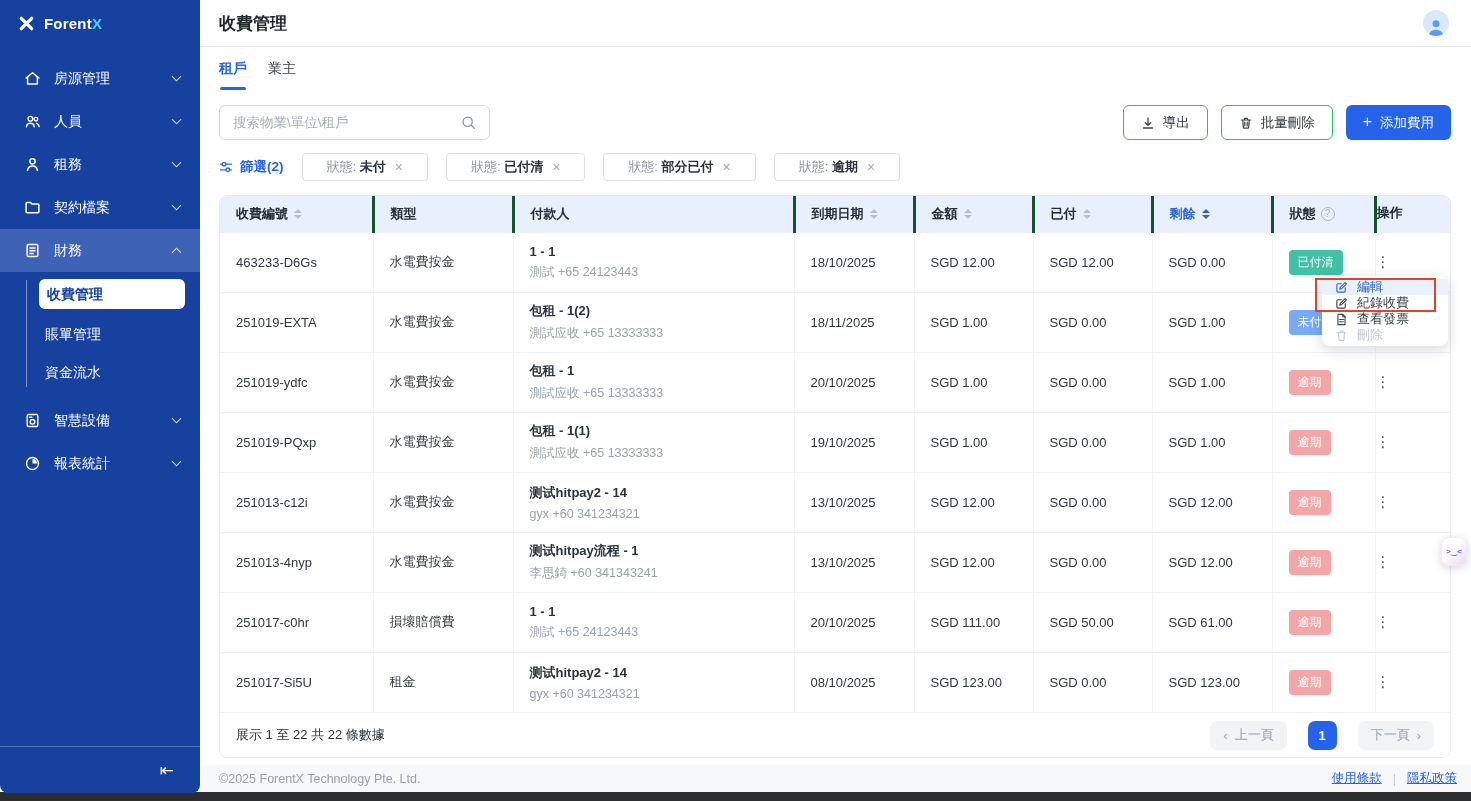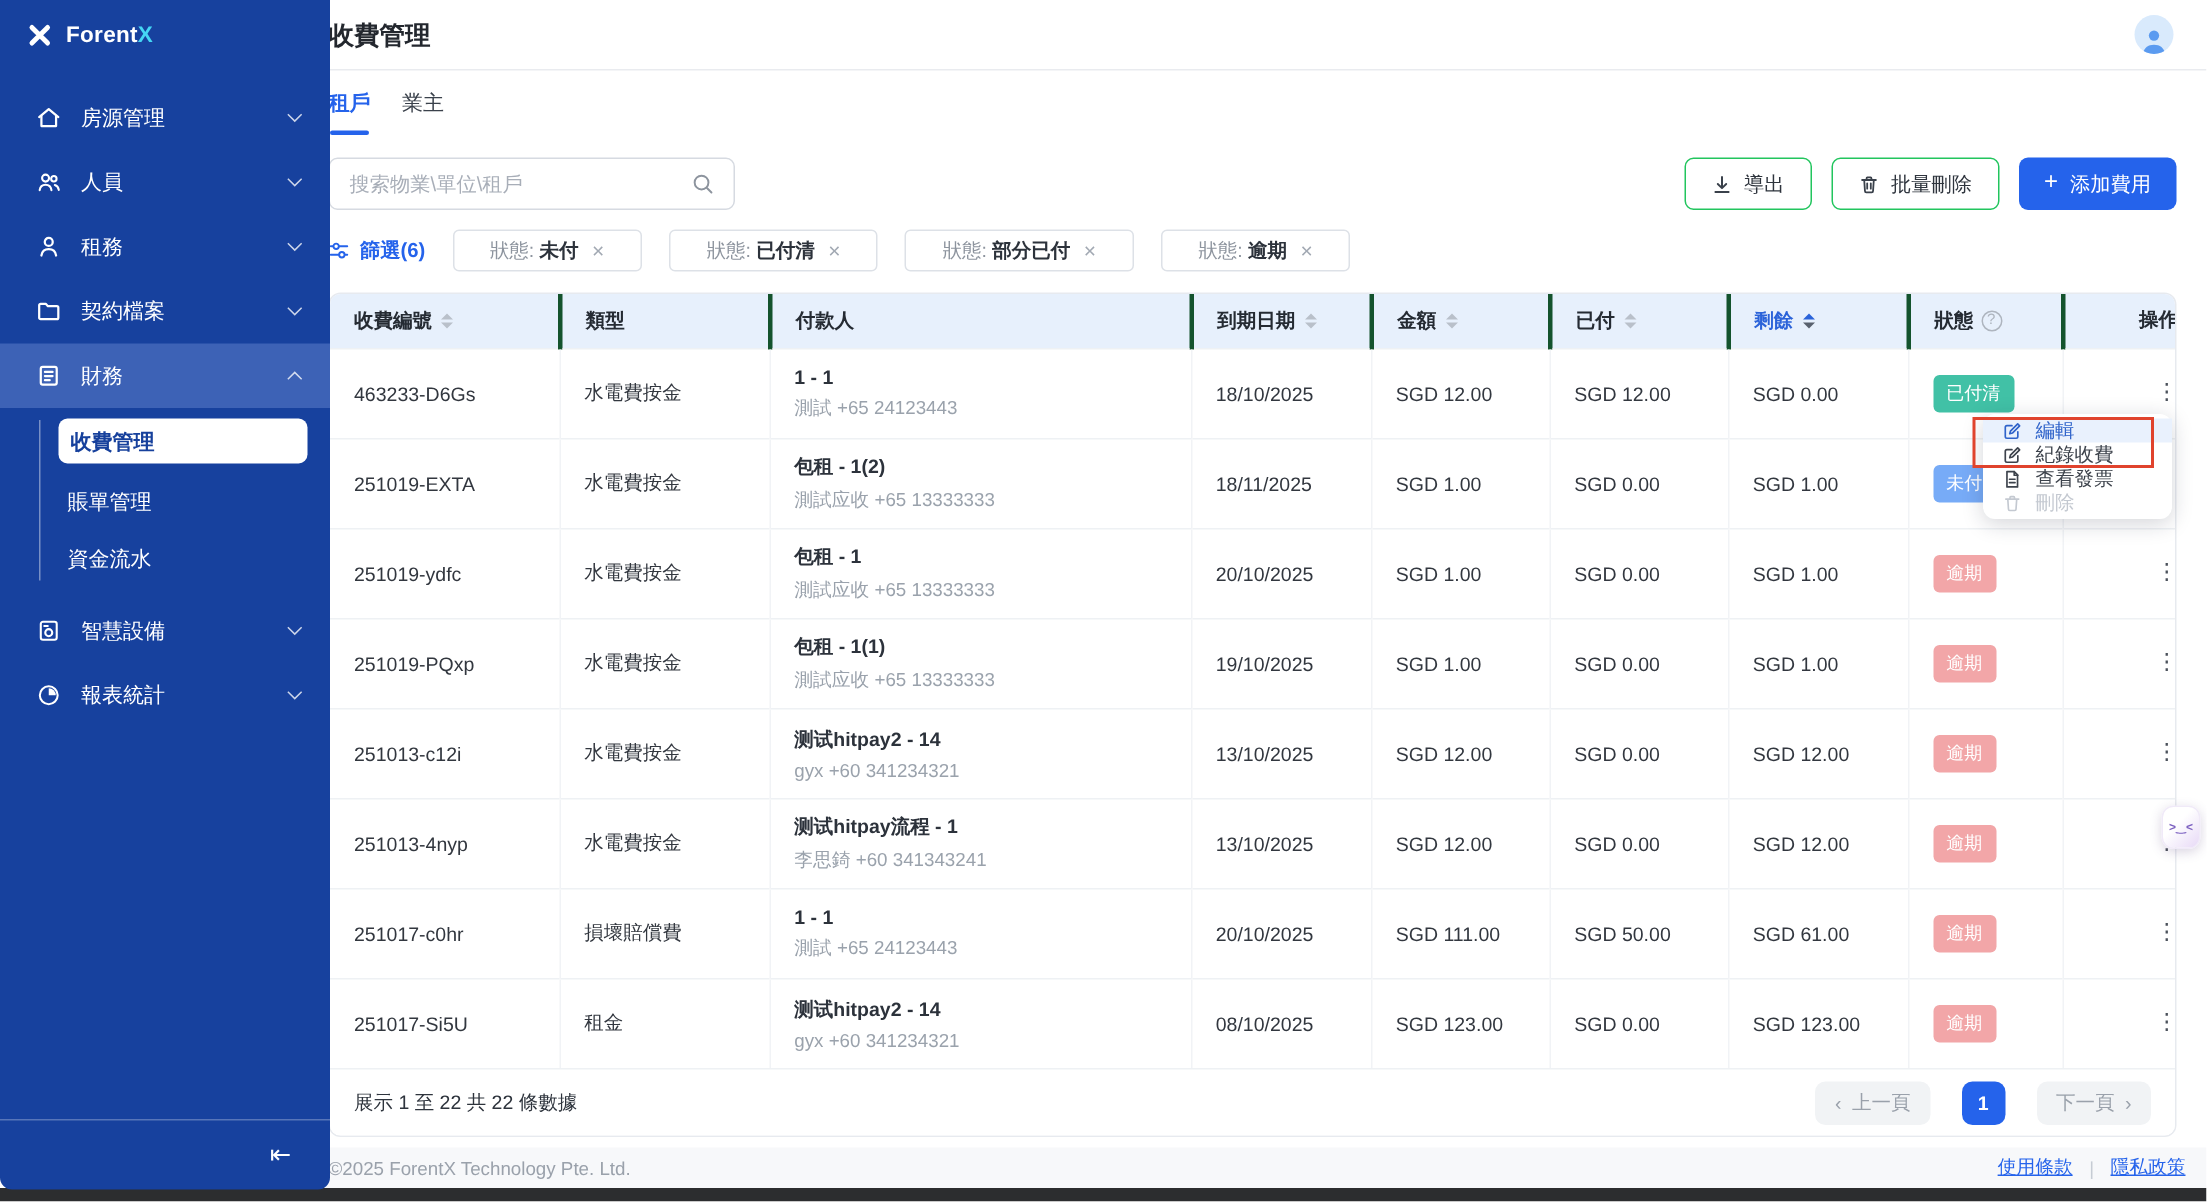--- a/index.html
+++ b/index.html
@@ -1,21 +1,21 @@
 <!DOCTYPE html>
 <html><head>
 <meta charset="utf-8">
 <style>
   *{margin:0;padding:0;box-sizing:border-box}
   html,body{width:1471px;height:801px}
   body{font-family:"Liberation Sans","DejaVu Sans",sans-serif;position:relative;background:#fff;overflow:hidden;color:#303133}
   svg{display:block}
 
   
-  .sidebar{position:absolute;left:0;top:0;width:220px;height:793px;background:#17419e;border-radius:0 0 8px 8px;z-index:5;display:flex;flex-direction:column}
+  .sidebar{position:absolute;left:0;top:0;width:200px;height:793px;background:#17419e;border-radius:0 0 8px 8px;z-index:5;display:flex;flex-direction:column}
   .logo{height:47px;display:flex;align-items:center;padding-left:17px;gap:8px;flex:none}
   .logo-text{font-size:15px;font-weight:bold;color:#fff;letter-spacing:.2px}
   .logo-text .accent{color:#45d6f4}
   .nav{padding-top:10px;flex:1;overflow:hidden}
   .nav-item{height:43px;display:flex;align-items:center;padding:0 20px 0 24px;color:#fff;font-size:14px;cursor:pointer}
   .nav-item .nicon{width:17px;height:17px;margin-right:13px;flex:none}
   .nav-item .nlabel{flex:1}
   .nav-item.active{background:#3d62b6}
   .chev{width:7px;height:7px;border-right:1.5px solid rgba(255,255,255,.78);border-bottom:1.5px solid rgba(255,255,255,.78);transform:rotate(45deg);margin-top:-4px}
   .chev.up{transform:rotate(-135deg);margin-top:4px}
@@ -68,21 +68,21 @@
   th.active-sort .sort .dn{border-top-color:#59616e}
   .help{display:inline-block;width:14px;height:14px;border:1px solid #aeb5bf;border-radius:50%;font-size:10px;line-height:12px;text-align:center;color:#aeb5bf;margin-left:5px;font-weight:400}
   tbody td{height:60px;font-size:13px;color:#32373f;padding:0 8px 0 16px;border-top:1px solid #eef1f4;border-right:1px solid #f1f3f6;vertical-align:middle;background:#fff}
   tbody td:last-child{border-right:none}
   .p1{font-weight:600;color:#2c323b;margin-bottom:5px;font-size:13px}
   .p2{color:#9aa2ac;font-size:12.5px}
   .badge{display:inline-block;padding:4px 9px;border-radius:4px;font-size:12px;color:#fff;white-space:nowrap}
   .badge[data-status="paid"]{background:#41c1a6}
   .badge[data-status="unpaid"]{background:#77abf7}
   .badge[data-status="overdue"]{background:#f2a6a8}
-  td.ops,th.col-ops{text-align:right;padding:0 0 1px 0}
+  td.ops,th.col-ops{text-align:left;padding:0 0 1px 0}
   .dots{font-size:15px;color:#4b515b;cursor:pointer;display:inline-block;line-height:1}
 
   .pagination{height:45px;border-top:1px solid #eef1f4;display:flex;align-items:center;padding:0 16px;font-size:13px;color:#2e343d;background:#fff}
   .pg-controls{margin-left:auto;display:flex;align-items:center;gap:21px}
   .pg-btn{height:29px;padding:0 13px;background:#f1f3f5;border-radius:7px;color:#9aa1ab;font-size:13px;display:flex;align-items:center;gap:7px;cursor:pointer}
   .pg-page{width:29px;height:29px;background:#2563eb;color:#fff;border-radius:7px;display:flex;align-items:center;justify-content:center;font-size:13px;font-weight:600;cursor:pointer}
 
   
   .page-footer{position:absolute;left:200px;right:0;bottom:9px;height:27px;background:#f7f8fa;display:flex;align-items:center;padding:0 14px 0 19px;font-size:12.5px;color:#9aa1ab;z-index:3}
   .foot-links{margin-left:auto;display:flex;align-items:center;gap:11px;font-size:12.5px}
@@ -249,21 +249,21 @@
 
   <div class="filters">
     <div class="filter-toggle">
       <span>
         <svg width="14" height="14" viewBox="0 0 14 14" fill="none" stroke="#2563eb" stroke-width="1.3" stroke-linecap="round">
             <path d="M1.5 4.2h11M1.5 9.8h11"></path>
             <circle cx="5.1" cy="4.2" r="1.8" fill="#fff"></circle>
             <circle cx="8.9" cy="9.8" r="1.8" fill="#fff"></circle>
           </svg>
       </span>
-      <span>篩選(6)</span>
+      <span>篩選(2)</span>
     </div>
     <div class="chip">
       <span class="pfx">狀態: </span>
         <span class="val">未付</span>
       <span class="x">×</span>
     </div>
     <div class="chip">
       <span class="pfx">狀態: </span>
         <span class="val">已付清</span>
       <span class="x">×</span>

